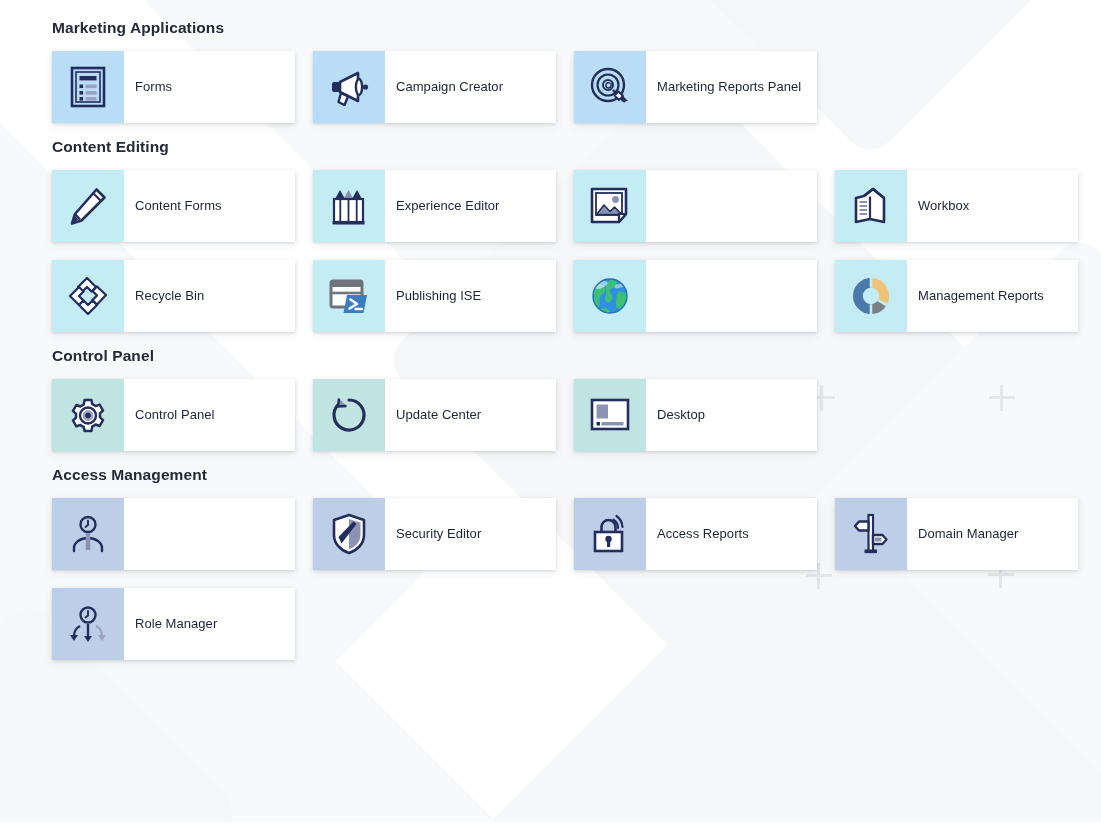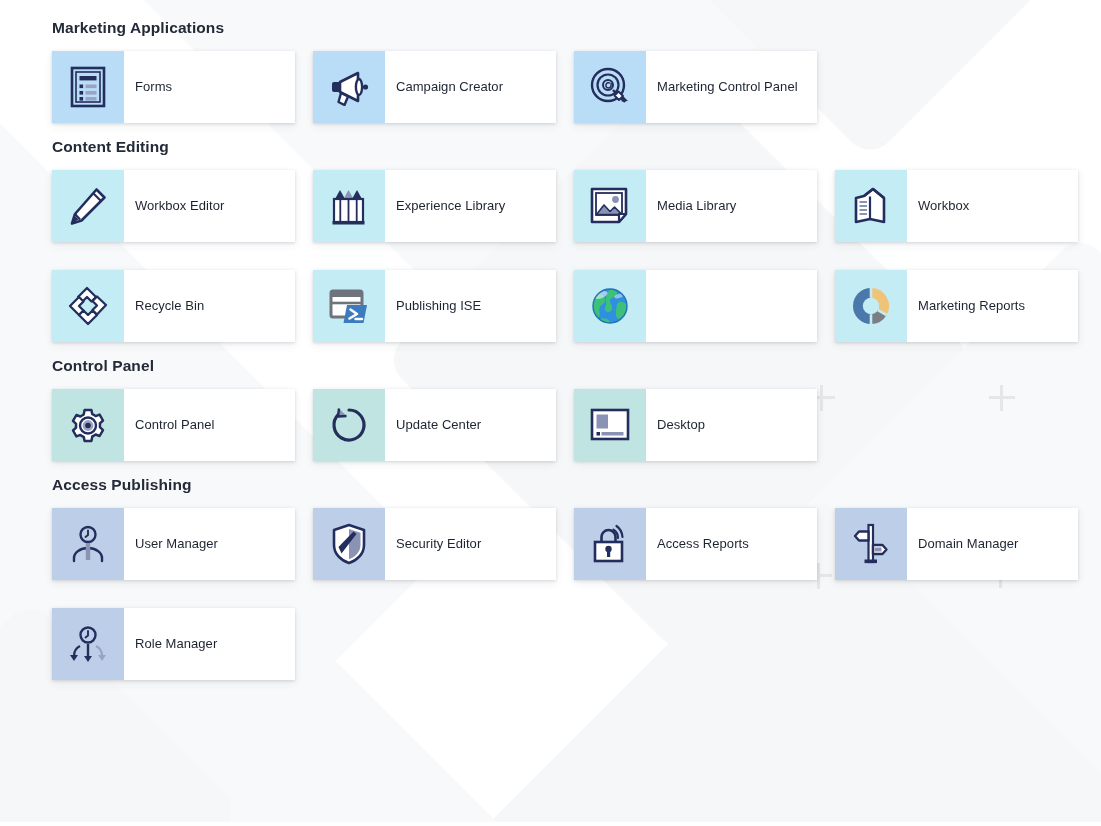--- a/index.html
+++ b/index.html
@@ -66,21 +66,21 @@
     color: #232a38;
     letter-spacing: 0.1px;
     margin: 0 0 14px 0;
     line-height: 19px;
   }
   .section + .section .section-title { margin-top: 14px; }
 
   .tile-grid {
     display: flex;
     flex-wrap: wrap;
-    gap: 28px 18px;
+    gap: 18px 18px;
     width: 1030px;
   }
 
   .tile {
     display: flex;
     align-items: stretch;
     width: 243px;
     height: 72px;
     background: #ffffff;
     box-shadow: 0 1px 3px rgba(40,50,70,0.17), 0 3px 9px rgba(40,50,70,0.07);
@@ -177,67 +177,66 @@
             <svg width="42" height="42" viewBox="0 0 42 42">
               <circle cx="19" cy="19" r="16" fill="none" stroke="#242e5c" stroke-width="2.4"></circle>
               <circle cx="19" cy="19" r="10.5" fill="none" stroke="#242e5c" stroke-width="2.2"></circle>
               <circle cx="19" cy="19" r="5" fill="none" stroke="#242e5c" stroke-width="2"></circle>
               <path d="M21 17.2 a2.6 2.6 0 1 0 1.1 2.1 v-2.6" fill="none" stroke="#242e5c" stroke-width="1.5"></path>
               <path d="M24 24 L36 36" stroke="#242e5c" stroke-width="2.4"></path>
               <path d="M25.5 29.5 L29.5 25.5 L34 30 L30 34 Z" fill="#ffffff" stroke="#242e5c" stroke-width="2" stroke-linejoin="round"></path>
               <path d="M33 29 L39 35 L32.5 35.5 Z" fill="#242e5c"></path>
             </svg>
           </div>
-          <div class="tile-label">Marketing Control Panel</div>
+          <div class="tile-label">Marketing Reports Panel</div>
         </div>
 
       </div>
     </div>
 
     <div class="section">
       <h2 class="section-title">Content Editing</h2>
       <div class="tile-grid">
 
         <div class="tile">
           <div class="tile-icon tint-content">
             <svg width="40" height="40" viewBox="0 0 40 40">
               <path d="M28.5 3.5 L36.5 11.5 L13.5 34.5 L4 37.5 L7 28 Z" fill="#ffffff" stroke="#242e5c" stroke-width="2.6" stroke-linejoin="round"></path>
               <path d="M25 7 L33 15" stroke="#242e5c" stroke-width="2.2"></path>
               <path d="M7 28 L12 33.5" stroke="#242e5c" stroke-width="2.2"></path>
               <path d="M4 37.5 L7.5 30.5 L10.5 33.5 Z" fill="#242e5c"></path>
             </svg>
           </div>
-          <div class="tile-label">Workbox Editor</div>
+          <div class="tile-label">Content Forms</div>
         </div>
 
         <div class="tile">
           <div class="tile-icon tint-content">
             <svg width="40" height="42" viewBox="0 0 40 42">
               <path d="M6 14 L11 5 L16 14 Z" fill="#242e5c"></path>
               <path d="M14.5 14 L19.5 5 L24.5 14 Z" fill="#8b93b5"></path>
               <path d="M23 14 L28 5 L33 14 Z" fill="#242e5c"></path>
               <rect x="5" y="14" width="29" height="23" fill="#ffffff" stroke="#242e5c" stroke-width="2.2"></rect>
               <path d="M11.3 14 L11.3 37 M19.5 14 L19.5 37 M27.7 14 L27.7 37" stroke="#242e5c" stroke-width="1.8"></path>
               <rect x="3.5" y="36" width="32" height="3.5" fill="#242e5c"></rect>
             </svg>
           </div>
-          <div class="tile-label">Experience Library</div>
+          <div class="tile-label">Experience Editor</div>
         </div>
 
         <div class="tile">
           <div class="tile-icon tint-content">
             <svg width="42" height="40" viewBox="0 0 42 40">
               <path d="M3 3 H37 V28 L30 36 H3 Z" fill="#ffffff" stroke="#242e5c" stroke-width="2.6" stroke-linejoin="round"></path>
               <rect x="7" y="7" width="26" height="22" fill="none" stroke="#242e5c" stroke-width="1.8"></rect>
               <circle cx="26.5" cy="13.5" r="3.4" fill="#8b93b5"></circle>
               <path d="M7.5 28.6 L15 19 L21 25.5 L25.5 21 L33 28.6 Z" fill="#8b93b5" stroke="#242e5c" stroke-width="1.6" stroke-linejoin="round"></path>
               <path d="M30 36 L30 28 L37 28 Z" fill="#ffffff" stroke="#242e5c" stroke-width="2.2" stroke-linejoin="round"></path>
             </svg>
           </div>
-          <div class="tile-label">Media Library</div>
         </div>
 
         <div class="tile">
           <div class="tile-icon tint-content">
             <svg width="42" height="40" viewBox="0 0 42 40">
               <path d="M6 12 L6 36 L20 33 L34 36 L34 12 L23 3 L14 10 Z" fill="#ffffff" stroke="#242e5c" stroke-width="2.6" stroke-linejoin="round"></path>
               <path d="M20 10.5 L20 33" stroke="#242e5c" stroke-width="2.2"></path>
               <path d="M9.5 16 H17 M9.5 20 H17 M9.5 24 H17 M9.5 28 H17" stroke="#8b93b5" stroke-width="1.9"></path>
               <path d="M14 10 L23 3 L34 12" fill="none" stroke="#242e5c" stroke-width="2.4" stroke-linejoin="round"></path>
             </svg>
@@ -300,21 +299,21 @@
             <svg width="40" height="40" viewBox="0 0 40 40">
               <path d="M20 20 L20 2 A18 18 0 0 1 35.6 29 Z" fill="#f0c478"></path>
               <path d="M20 20 L35.6 29 A18 18 0 0 1 20 38 Z" fill="#7b7f85"></path>
               <path d="M20 20 L20 38 A18 18 0 1 1 20 2 Z" fill="#4a78ab"></path>
               <circle cx="20" cy="20" r="8.2" fill="#c3ecf4"></circle>
               <path d="M20 11.8 L20 2" stroke="#c3ecf4" stroke-width="2.6"></path>
               <path d="M26.9 24.2 L35.6 29" stroke="#c3ecf4" stroke-width="2.6"></path>
               <path d="M20 28.2 L20 38" stroke="#c3ecf4" stroke-width="2.6"></path>
             </svg>
           </div>
-          <div class="tile-label">Marketing Reports</div>
+          <div class="tile-label">Management Reports</div>
         </div>
 
       </div>
     </div>
 
     <div class="section">
       <h2 class="section-title">Control Panel</h2>
       <div class="tile-grid">
 
         <div class="tile">
@@ -348,34 +347,33 @@
               <rect x="12.5" y="25" width="22" height="3.5" fill="#8b93b5"></rect>
             </svg>
           </div>
           <div class="tile-label">Desktop</div>
         </div>
 
       </div>
     </div>
 
     <div class="section">
-      <h2 class="section-title">Access Publishing</h2>
+      <h2 class="section-title">Access Management</h2>
       <div class="tile-grid">
 
         <div class="tile">
           <div class="tile-icon tint-access">
             <svg width="40" height="40" viewBox="0 0 40 40">
               <circle cx="20" cy="10.5" r="7.5" fill="none" stroke="#242e5c" stroke-width="2.4"></circle>
               <path d="M20 6.5 L20 11 L17.5 13" fill="none" stroke="#242e5c" stroke-width="1.9" stroke-linecap="round"></path>
               <path d="M6 34 a14 10 0 0 1 28 0" fill="none" stroke="#242e5c" stroke-width="2.4"></path>
               <path d="M6 34 L6 37 M34 34 L34 37" stroke="#242e5c" stroke-width="2.4" stroke-linecap="round"></path>
               <rect x="17.8" y="19" width="4.4" height="17" fill="#8b93b5"></rect>
             </svg>
           </div>
-          <div class="tile-label">User Manager</div>
         </div>
 
         <div class="tile">
           <div class="tile-icon tint-access">
             <svg width="34" height="42" viewBox="0 0 34 42">
               <path d="M17 2 L32 7 V22 C32 31 25 37.5 17 40 C9 37.5 2 31 2 22 V7 Z" fill="#ffffff" stroke="#242e5c" stroke-width="2.6" stroke-linejoin="round"></path>
               <path d="M17 6 L28.5 9.8 V22 C28.5 29 23 34.2 17 36.3 Z" fill="#8b93b5"></path>
               <path d="M24.5 11 L9.5 30.5 L6.5 24 L21.5 8.5 Z" fill="#242e5c"></path>
             </svg>
           </div>

